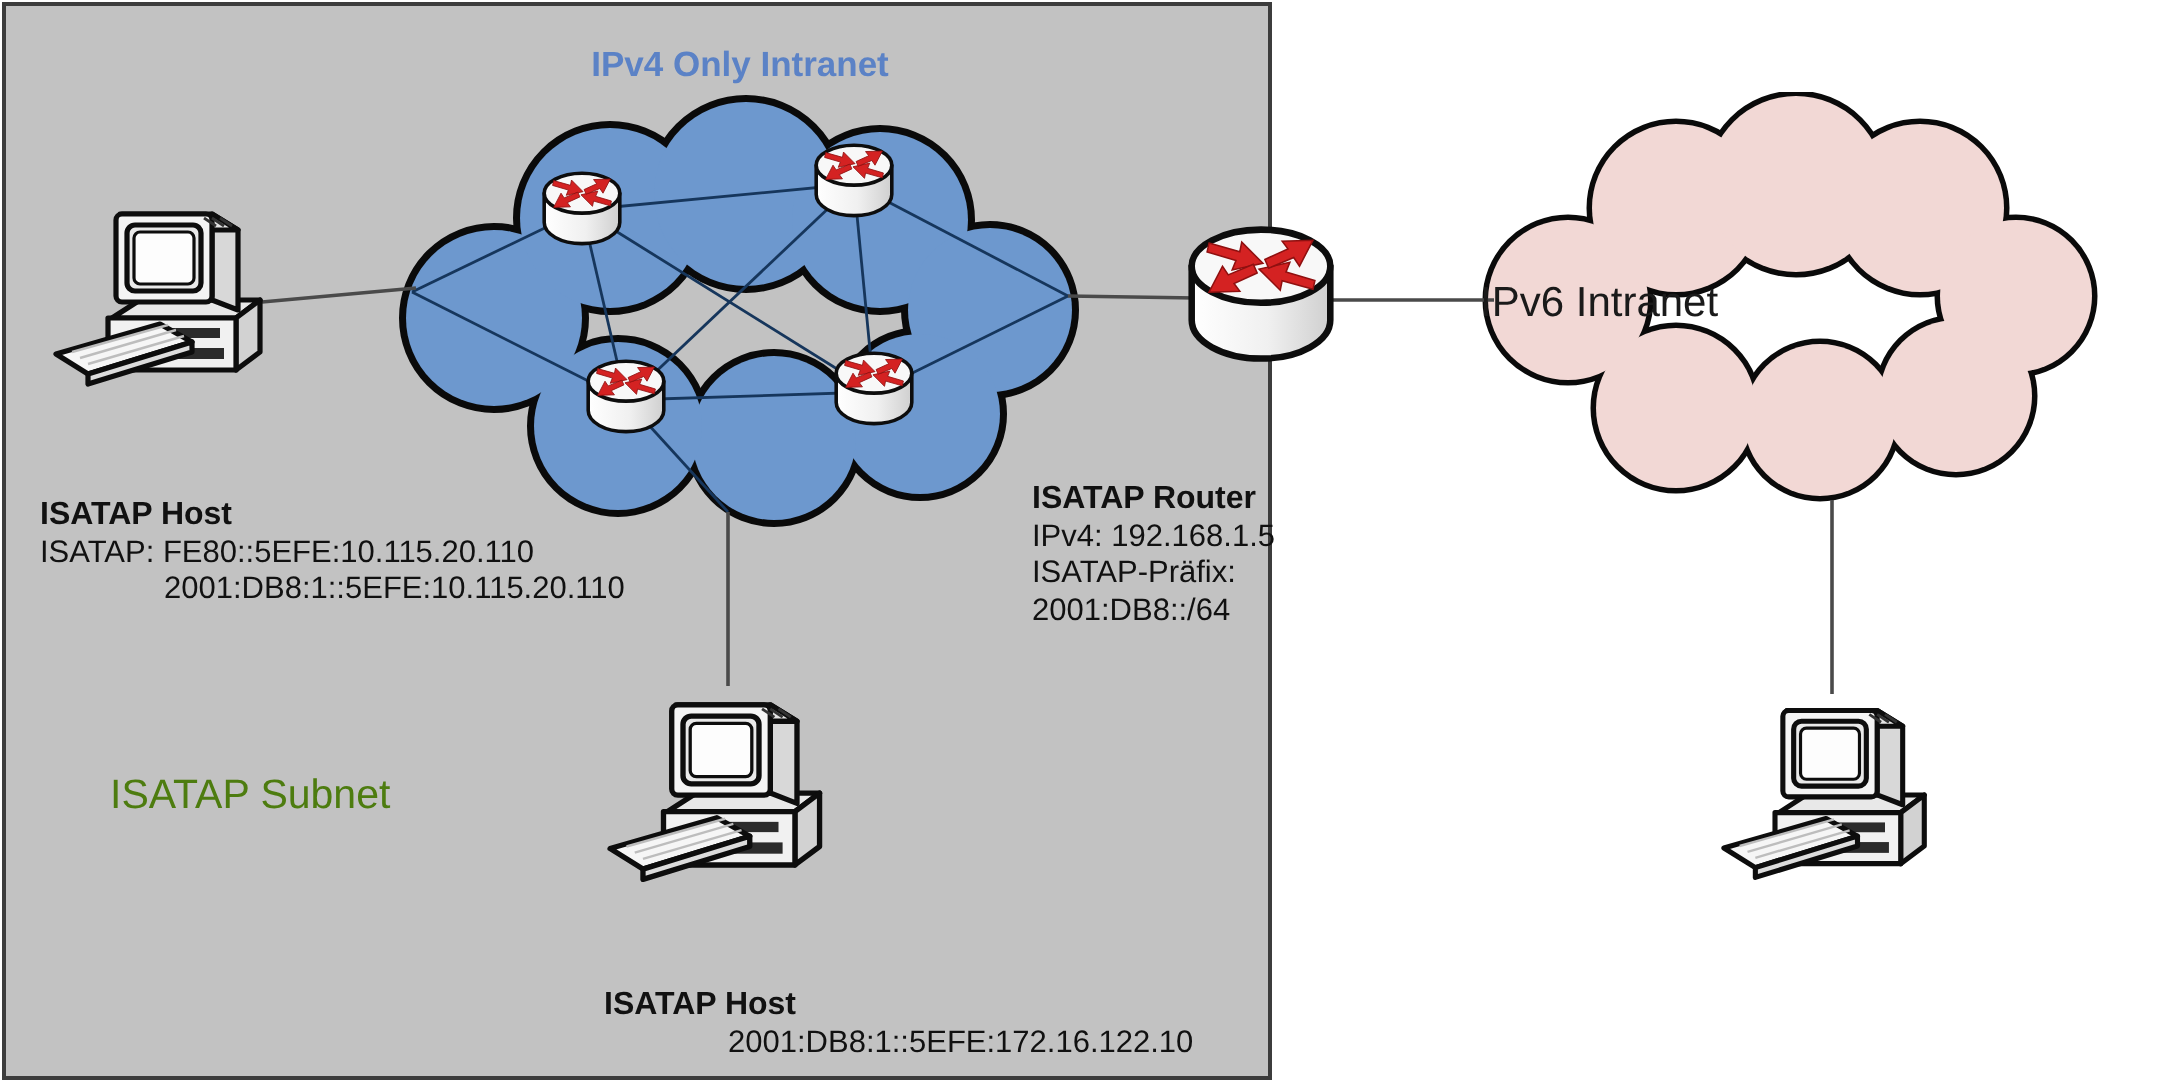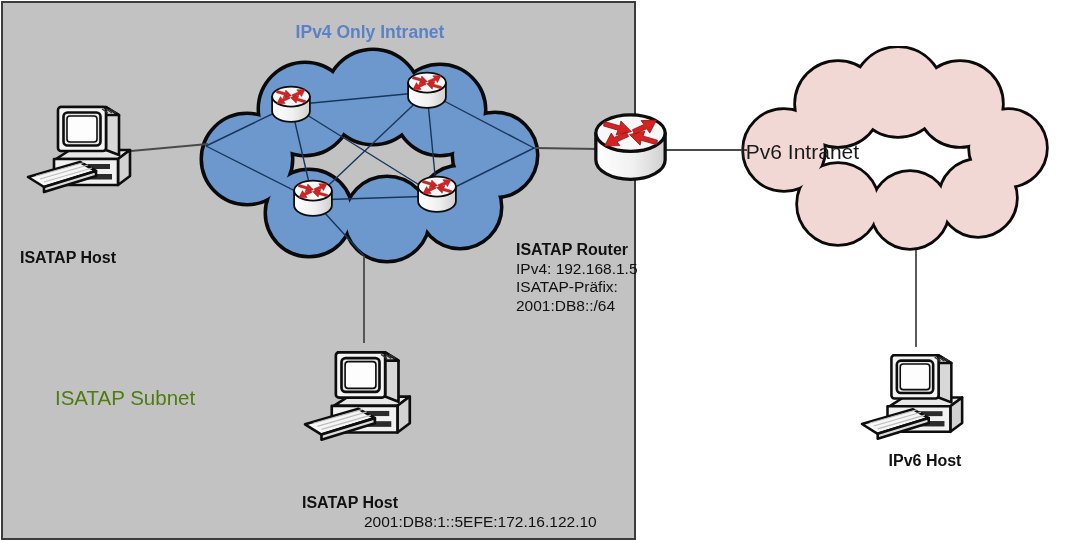--- a/index.html
+++ b/index.html
@@ -205,29 +205,30 @@
   <svg class="abs host-icon" style="left:860px;top:343px;width:110px;height:105px" viewBox="0 0 112 106">
       <use href="#hostSym"></use>
     </svg>
 
   <div id="ipv4-cloud-title" class="abs">IPv4 Only Intranet</div>
   <div id="ipv6-cloud-title" class="abs">IPv6 Intranet</div>
   <div id="subnet-label" class="abs">ISATAP Subnet</div>
 
   <div class="label-block" style="left:20px;top:205px">
     <div class="name">ISATAP Host</div>
+    <div>ISATAP: FE80::5EFE:10.115.20.110</div>
+    <div class="indent1">2001:DB8:1::5EFE:10.115.20.110</div>
   </div>
 
   <div class="label-block" style="left:516px;top:197px">
     <div class="name">ISATAP Router</div>
     <div>IPv4: 192.168.1.5</div>
     <div>ISATAP-Präfix:</div>
     <div>2001:DB8::/64</div>
   </div>
 
   <div class="label-block" style="left:302px;top:450px">
     <div class="name">ISATAP Host</div>
     <div class="indent1">2001:DB8:1::5EFE:172.16.122.10</div>
   </div>
 
-  <div id="ipv6-host-label" class="abs">IPv6 Host</div>
 
 </div>
 
 </body></html>

